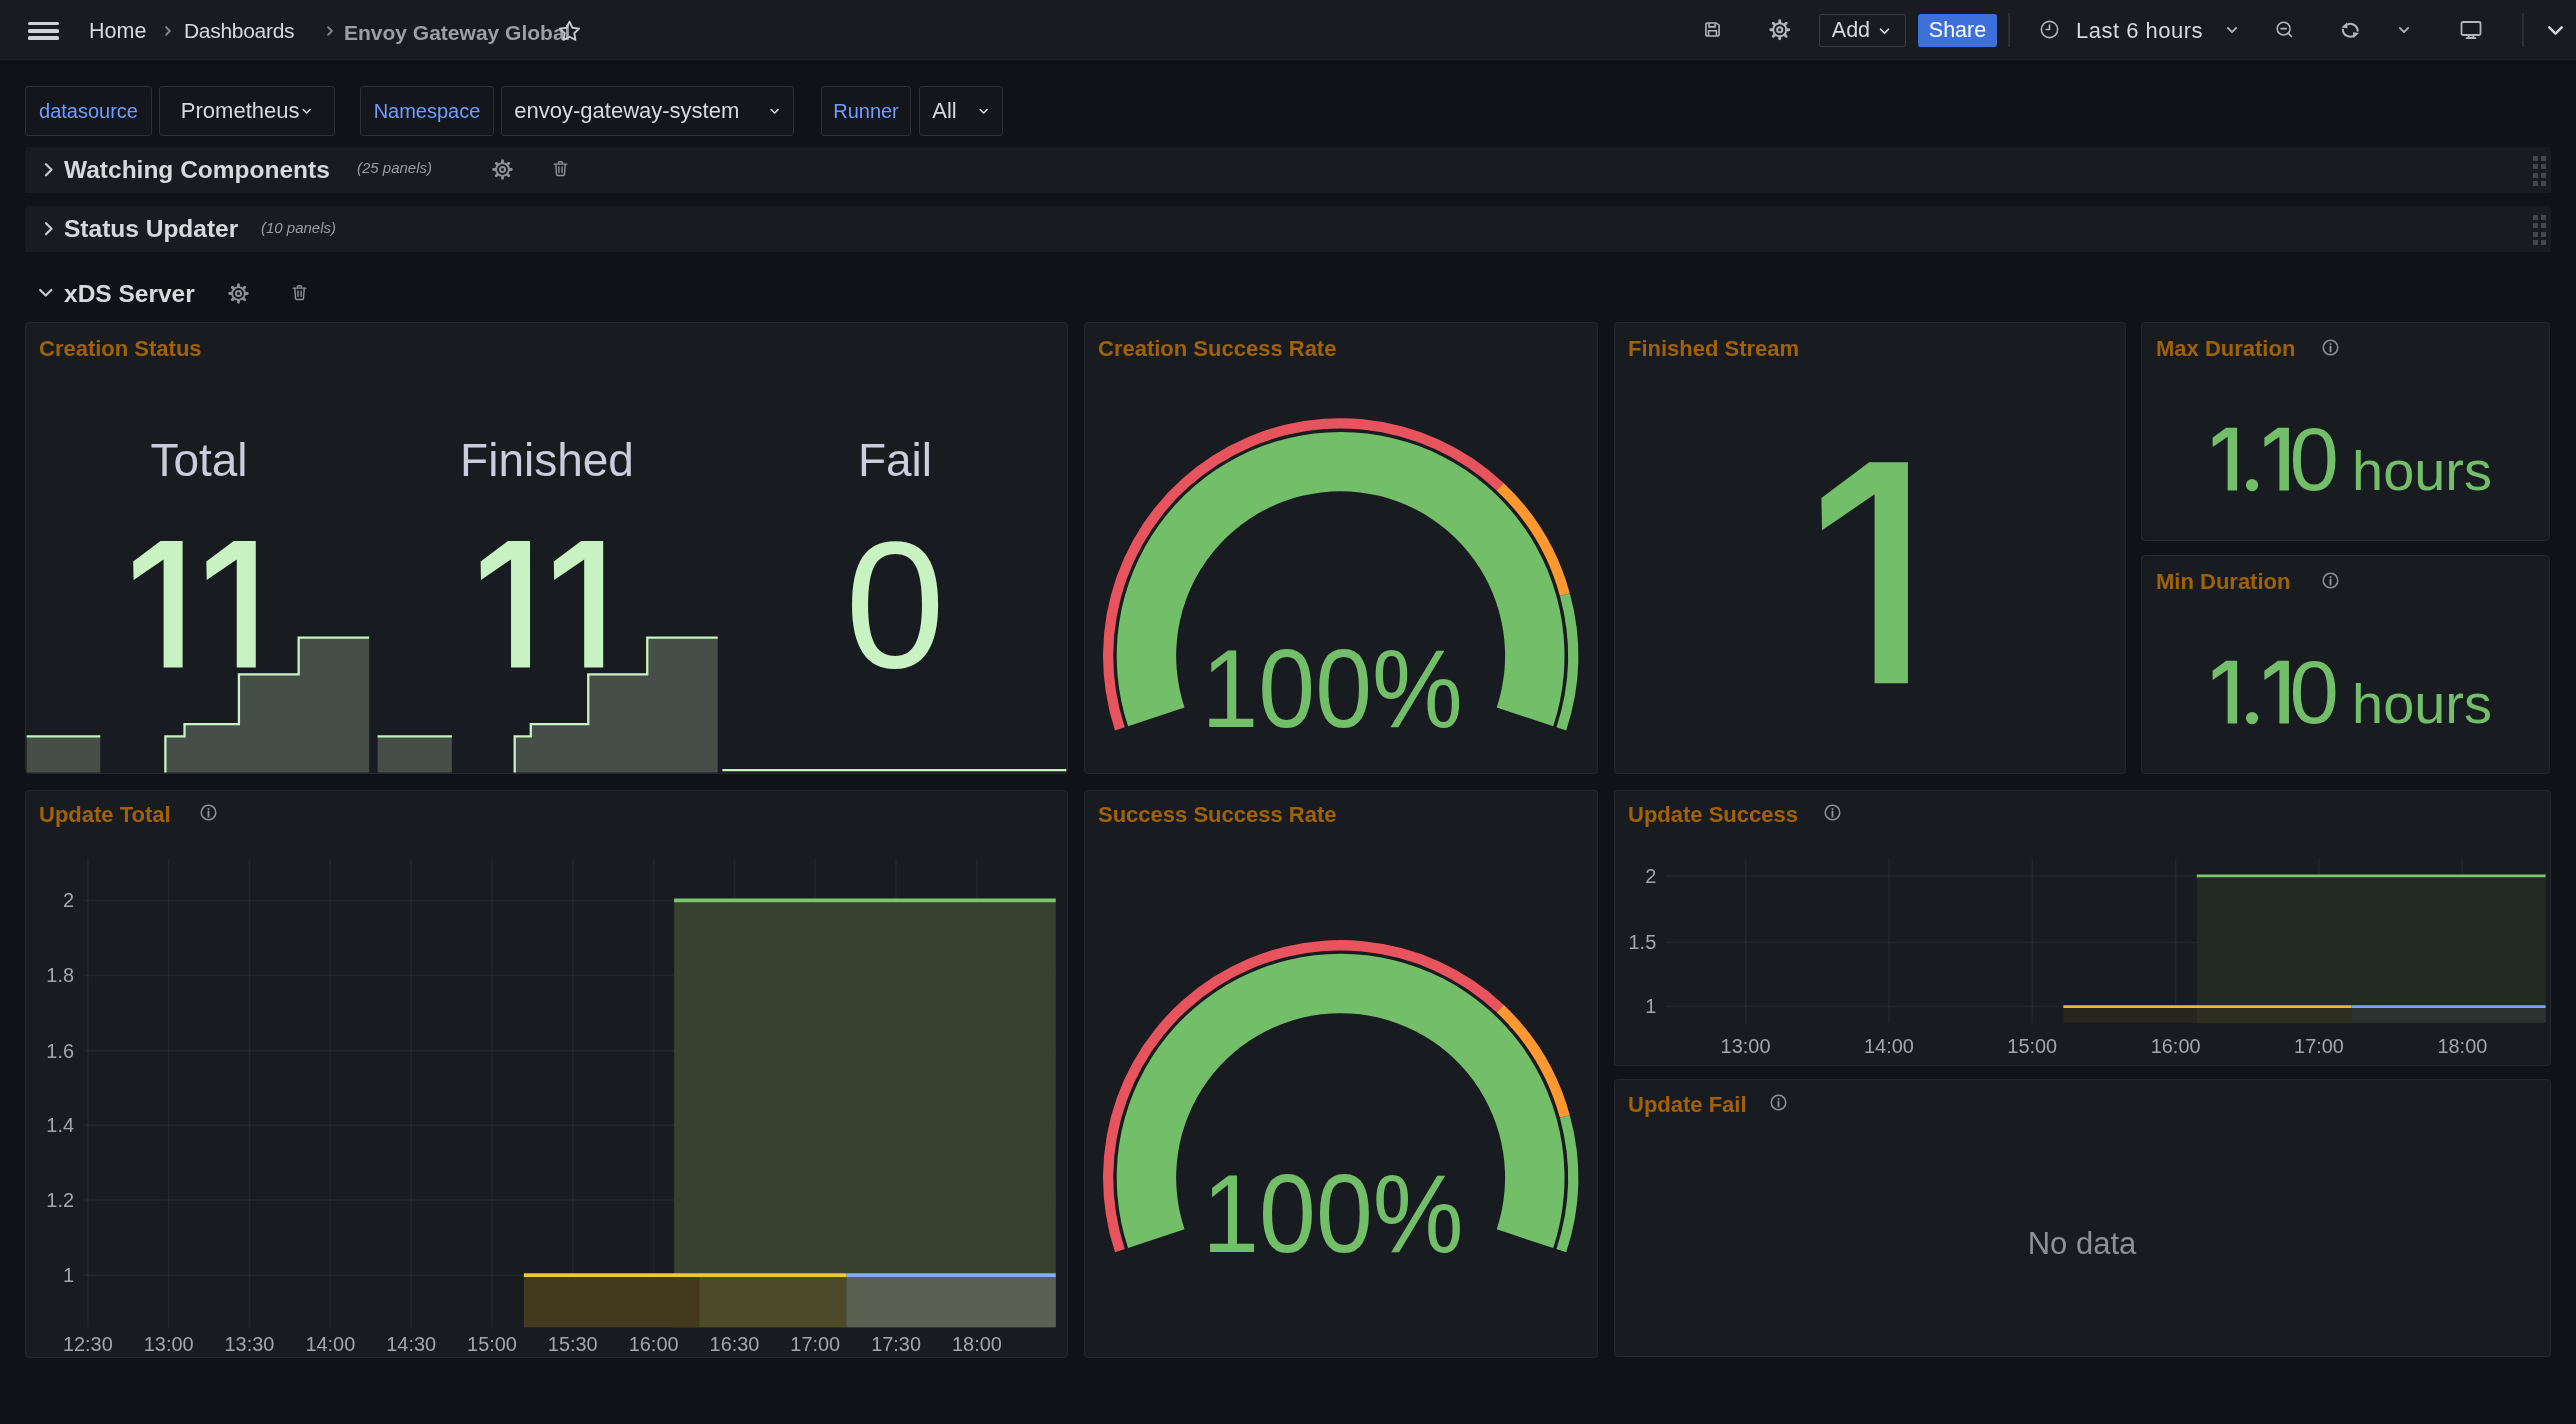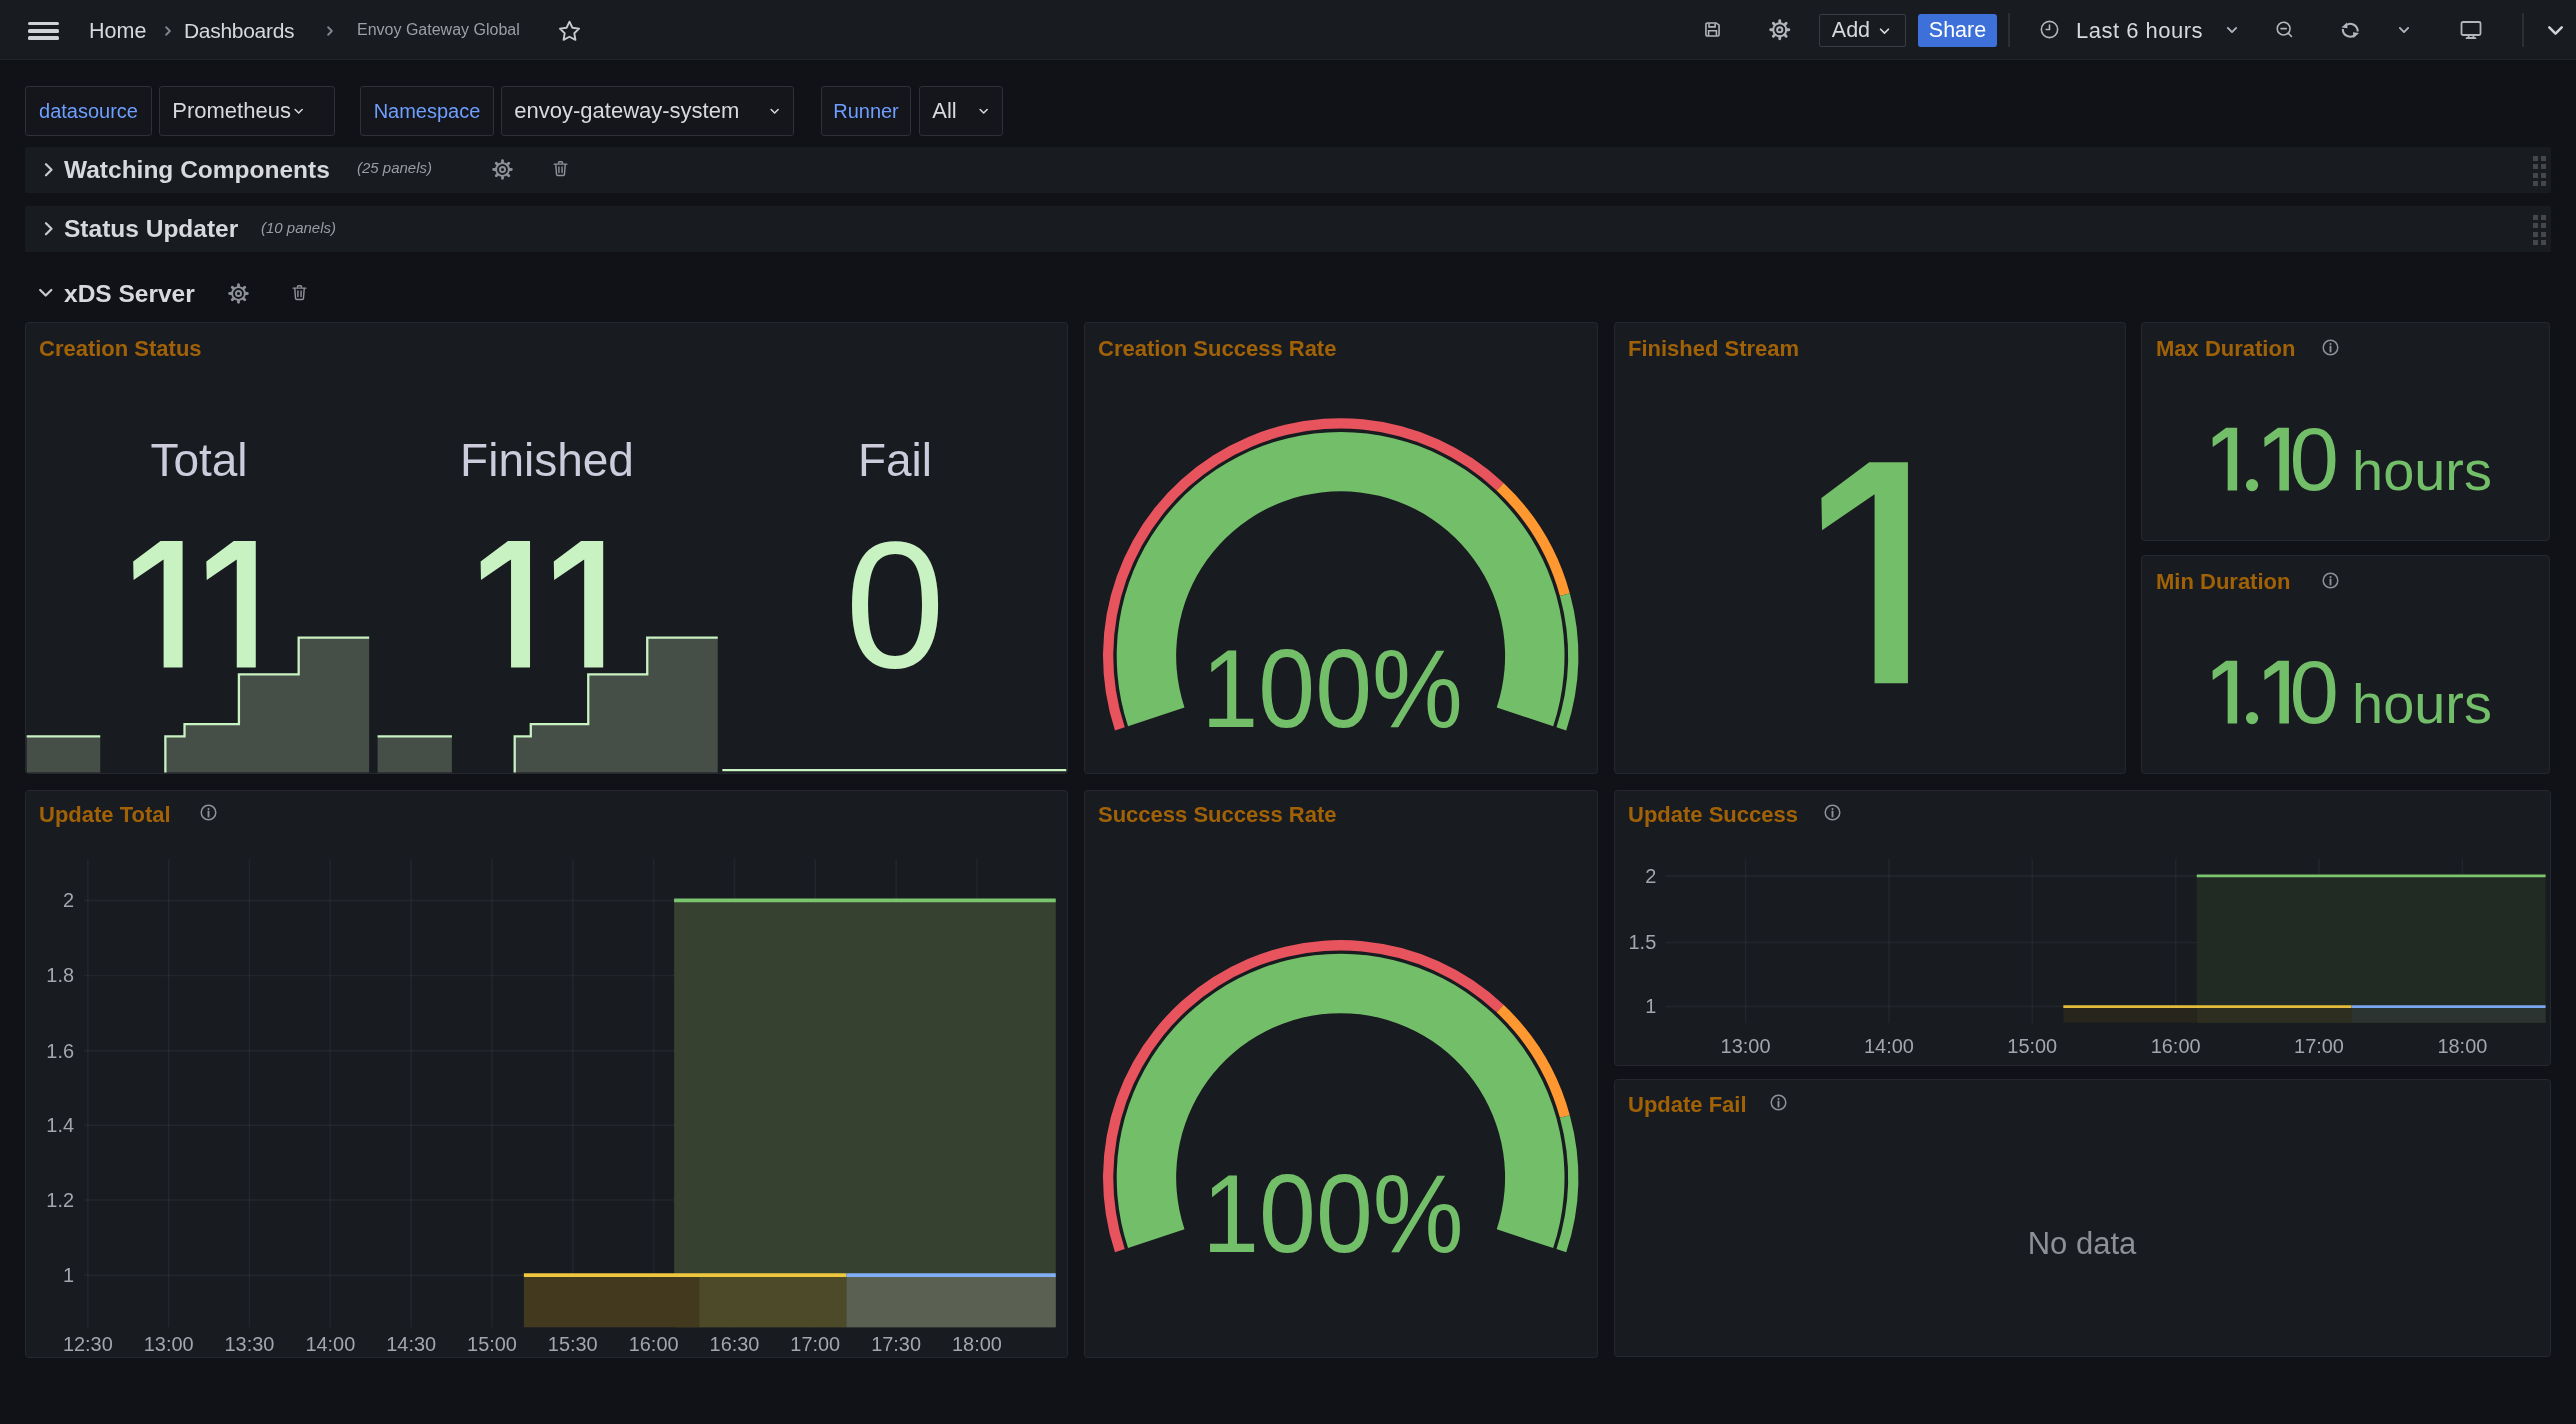--- a/index.html
+++ b/index.html
@@ -17,21 +17,21 @@
 <div class="abs" style="left:28px;top:29px;width:31px;height:3.5px;background:#d2d3d8;border-radius:1.5px"></div>
 <div class="abs" style="left:28px;top:36px;width:31px;height:3.5px;background:#d2d3d8;border-radius:1.5px"></div>
 <div class="abs" style="left:89px;top:19px;font-size:21.5px;font-weight:500;color:#d8d9dd">Home</div>
 <svg style="position:absolute;left:158px;top:21px" width="20" height="20" viewBox="0 0 24 24" fill="none">
     <path d="M 9.75 7.5 L 14.25 12 L 9.75 16.5" stroke="#83858d" stroke-width="2.2" fill="none" stroke-linecap="round" stroke-linejoin="round"></path>
   </svg>
 <div class="abs" style="left:184px;top:19px;font-size:21px;letter-spacing:-0.3px;font-weight:500;color:#d8d9dd">Dashboards</div>
 <svg style="position:absolute;left:320px;top:21px" width="20" height="20" viewBox="0 0 24 24" fill="none">
     <path d="M 9.75 7.5 L 14.25 12 L 9.75 16.5" stroke="#83858d" stroke-width="2.2" fill="none" stroke-linecap="round" stroke-linejoin="round"></path>
   </svg>
-<div class="abs" style="left:357px;top:21px;font-size:16px;font-weight:400;color:#9d9ea6">Envoy Gateway Global</div>
+<div class="abs" style="left:344px;top:21px;font-size:21px;font-weight:700;color:#9d9ea6">Envoy Gateway Global</div>
 <svg style="position:absolute;left:557px;top:19px" width="25" height="25" viewBox="0 0 24 24" fill="none">
     <path d="M12 2.6l2.8 5.8 6.4.9-4.6 4.4 1.1 6.3-5.7-3-5.7 3 1.1-6.3L2.8 9.3l6.4-.9z" stroke="#c9cacf" stroke-width="1.8" stroke-linejoin="round"></path>
   </svg>
 <svg style="position:absolute;left:1702px;top:19px" width="21" height="21" viewBox="0 0 24 24" fill="none">
     <path d="M4.5 6a1.5 1.5 0 0 1 1.5-1.5h10.1L19.5 7v11a1.5 1.5 0 0 1-1.5 1.5H6A1.5 1.5 0 0 1 4.5 18z" stroke="#b4b6bc" stroke-width="1.8"></path>
     <path d="M8 4.8V9h7V5" stroke="#b4b6bc" stroke-width="1.8"></path>
     <path d="M7.5 19v-5.5h9V19" stroke="#b4b6bc" stroke-width="1.8"></path>
   </svg>
 <svg style="position:absolute;left:1769px;top:19px" width="21.5" height="21.5" viewBox="0 0 24 24" fill="none">
     <line x1="19.90" y1="12.00" x2="22.10" y2="12.00" stroke="#b4b6bc" stroke-width="3.2" stroke-linecap="round"></line>
@@ -75,21 +75,21 @@
 <svg style="position:absolute;left:2459px;top:18.4px" width="24" height="24" viewBox="0 0 24 24" fill="none">
     <rect x="2.5" y="4" width="19" height="13" rx="1.5" stroke="#b4b6bc" stroke-width="1.8"></rect>
     <path d="M10 17l-0.8 3h5.6L14 17" stroke="#b4b6bc" stroke-width="1.8"></path>
     <path d="M7.5 20.2h9" stroke="#b4b6bc" stroke-width="1.8" stroke-linecap="round"></path>
   </svg>
 <div class="abs" style="left:2522px;top:13px;width:1.5px;height:34px;background:#2c2e34"></div>
 <svg style="position:absolute;left:2544px;top:19px" width="23" height="23" viewBox="0 0 24 24" fill="none">
     <path d="M 5.5 8.75 L 12 15.25 L 18.5 8.75" stroke="#d2d3d8" stroke-width="2.6" fill="none" stroke-linecap="round" stroke-linejoin="round"></path>
   </svg>
 <div class="fbox flabel" style="left:25px;width:127px">datasource</div>
-<div class="fbox" style="left:159px;width:176px;justify-content:flex-start;padding:0 10.7px 0 12.3px">Prometheus<svg width="15.3" height="15.3" viewBox="0 0 24 24" fill="none">
+<div class="fbox" style="left:159px;width:176px;justify-content:center;padding:0 10.7px 0 12.3px">Prometheus<svg width="15.3" height="15.3" viewBox="0 0 24 24" fill="none">
       <path d="M 6.5 10.25 L 12 15.75 L 17.5 10.25" stroke="#d8d9dd" stroke-width="2.4" fill="none" stroke-linecap="round" stroke-linejoin="round"></path>
     </svg></div>
 <div class="fbox flabel" style="left:360px;width:134px">Namespace</div>
 <div class="fbox" style="left:501px;width:293px;justify-content:space-between;padding:0 10.7px 0 12.3px">envoy-gateway-system<svg width="15.3" height="15.3" viewBox="0 0 24 24" fill="none">
       <path d="M 6.5 10.25 L 12 15.75 L 17.5 10.25" stroke="#d8d9dd" stroke-width="2.4" fill="none" stroke-linecap="round" stroke-linejoin="round"></path>
     </svg></div>
 <div class="fbox flabel" style="left:821px;width:90px">Runner</div>
 <div class="fbox" style="left:919px;width:84px;justify-content:space-between;padding:0 10.7px 0 12.3px">All<svg width="15.3" height="15.3" viewBox="0 0 24 24" fill="none">
       <path d="M 6.5 10.25 L 12 15.75 L 17.5 10.25" stroke="#d8d9dd" stroke-width="2.4" fill="none" stroke-linecap="round" stroke-linejoin="round"></path>
     </svg></div>

